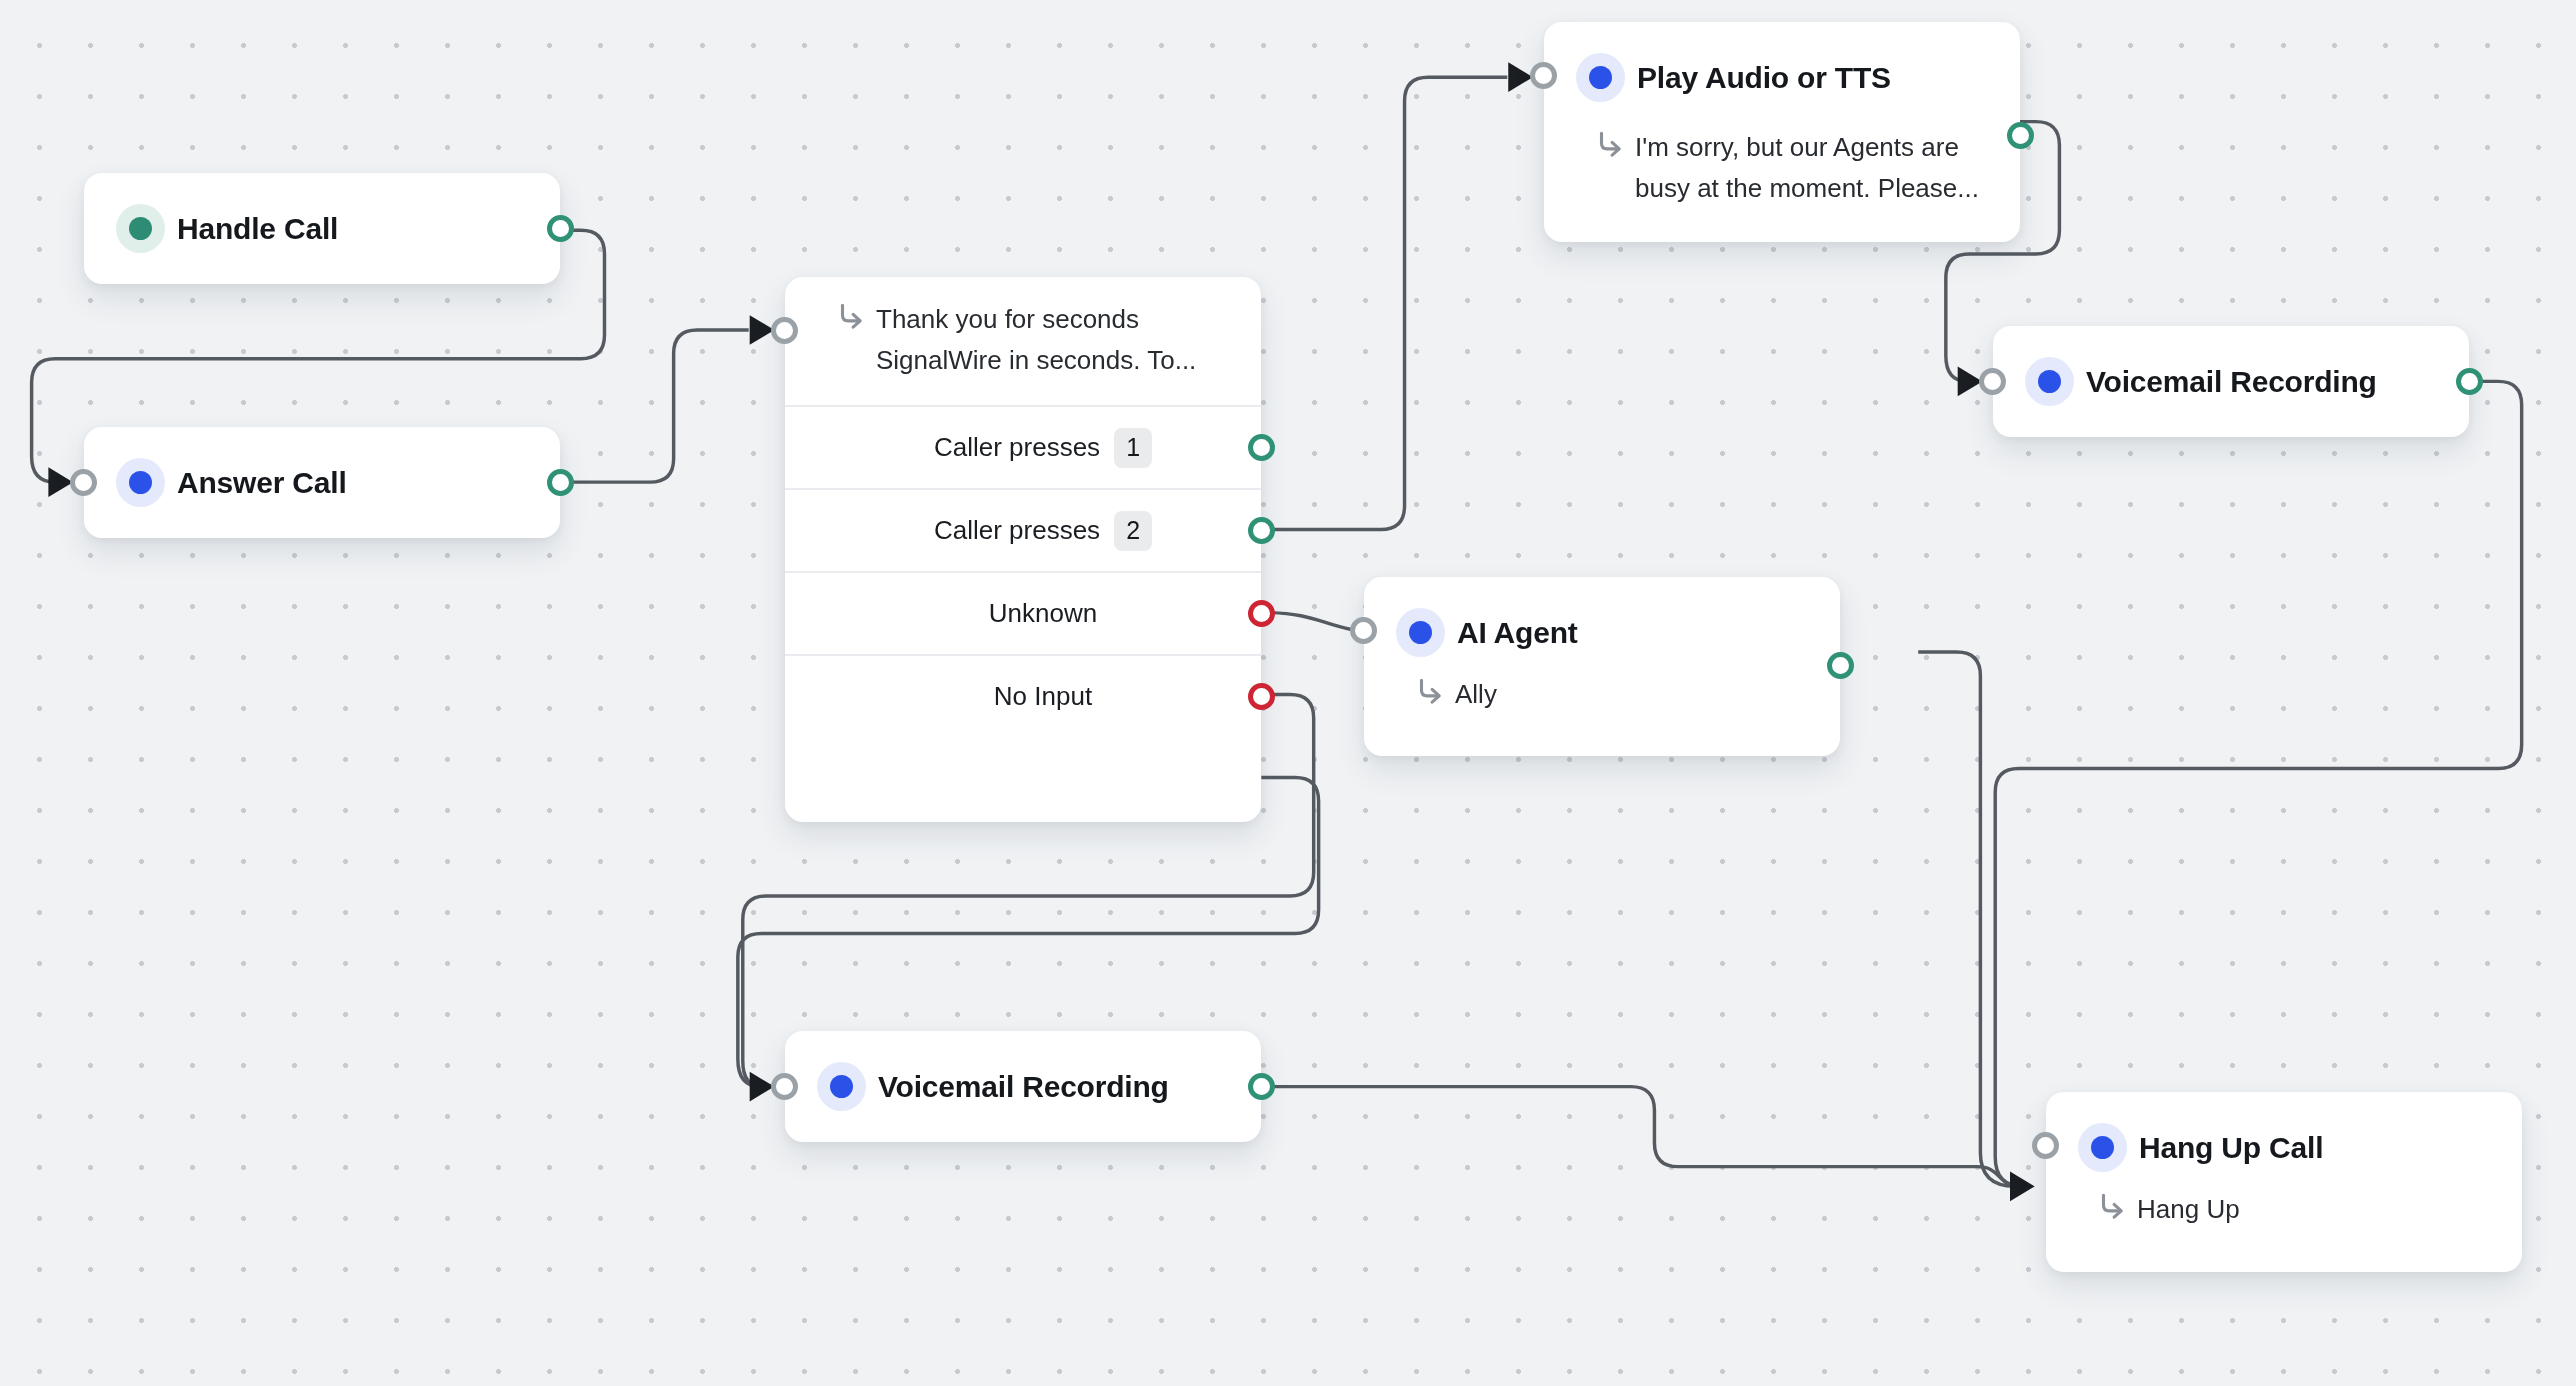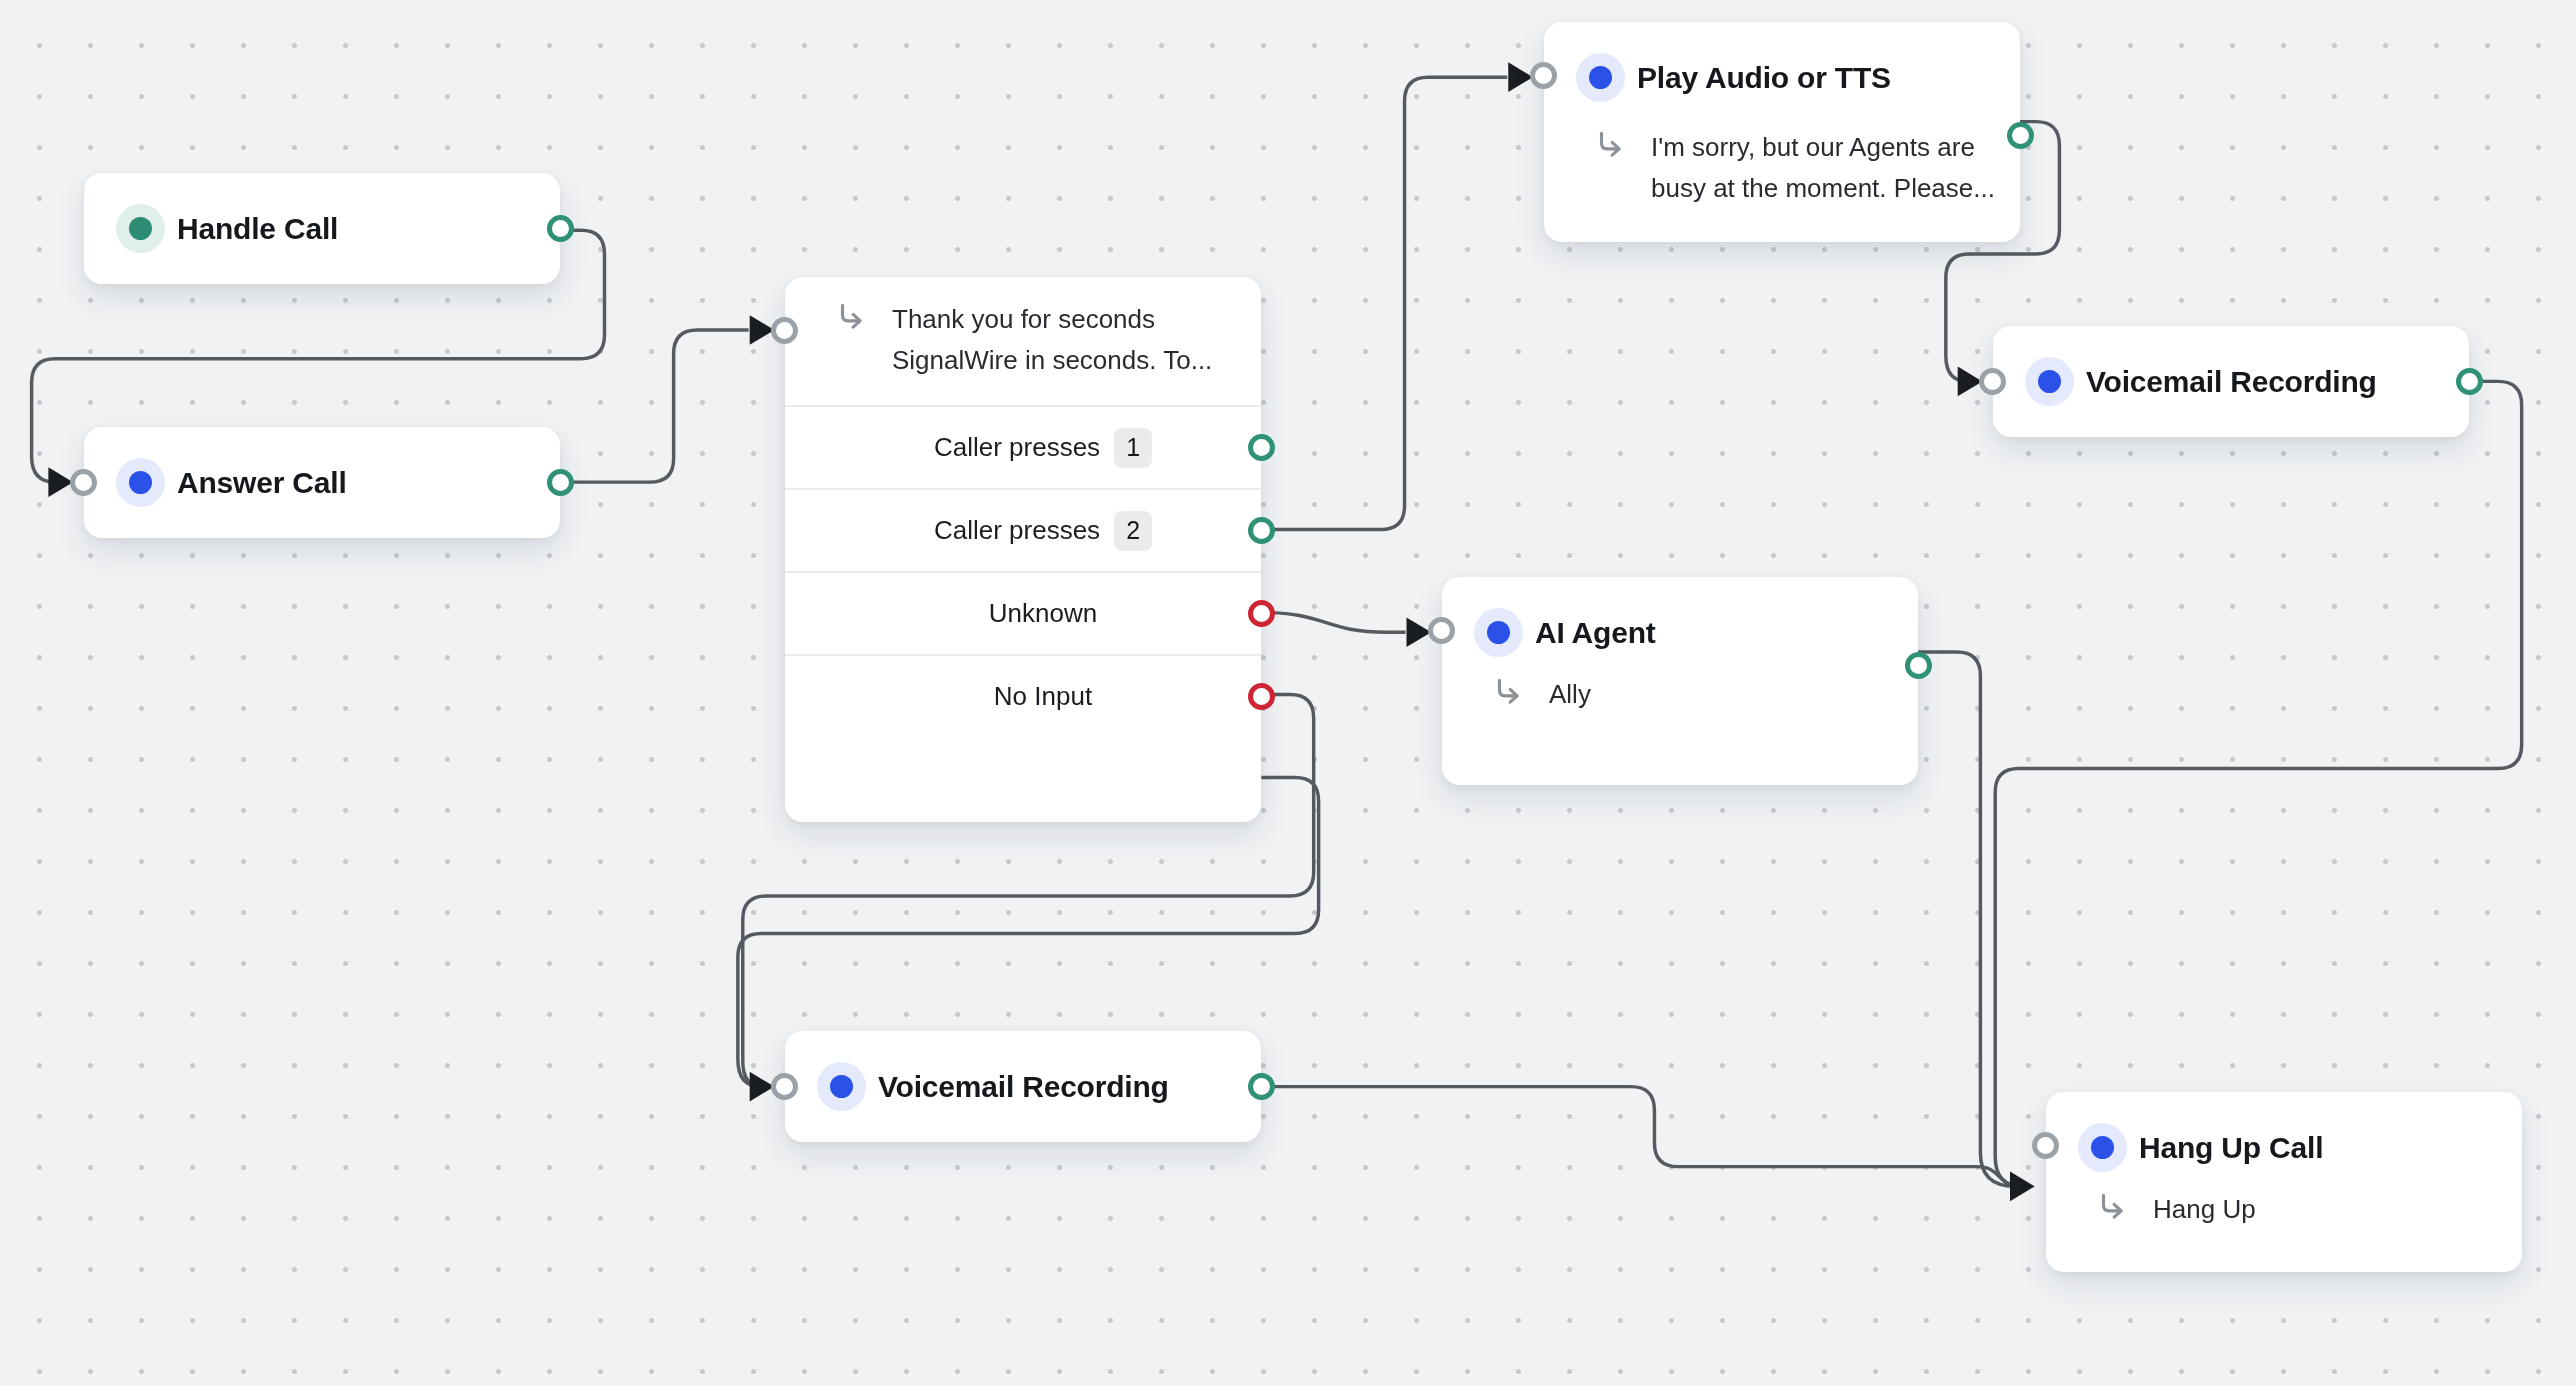--- a/index.html
+++ b/index.html
@@ -27,21 +27,21 @@
 
   .dot-icon{ width:49px; height:49px; border-radius:50%; flex:0 0 auto;
              display:flex; align-items:center; justify-content:center; }
   .dot-icon .core{ width:23px; height:23px; border-radius:50%; }
   .dot-icon.blue{ background:#e4eafc; } .dot-icon.blue .core{ background:#2b52e8; }
   .dot-icon.teal{ background:#e1efea; } .dot-icon.teal .core{ background:#2e8b74; }
 
   .title{ font-size:30px; font-weight:700; color:#15181c; letter-spacing:-0.2px; white-space:nowrap; }
 
   .title-row{ display:flex; align-items:center; gap:12px; padding-left:32px; margin-top:28px; height:55px; }
-  .desc-row{ display:flex; gap:24px; padding-left:49px; margin-top:22px; }
+  .desc-row{ display:flex; gap:8px; padding-left:49px; margin-top:22px; }
   .desc-row svg{ flex:0 0 auto; margin-top:2px; }
   .desc-text{ font-size:26px; line-height:41px; color:#282c31; max-width:363px; }
 
   .port{ position:absolute; width:27px; height:27px; border-radius:50%;
          background:#fff; border:5px solid #2f9277; z-index:6; }
   .port.in{ border-color:#9aa1a7; }
   .port.error{ border-color:#cd2533; }
   .port.left{ left:-14px; } .port.right{ right:-14px; }
   .v-center{ top:50%; margin-top:-13.3px; } .v-title{ top:40px; }
 
@@ -51,21 +51,21 @@
   .branch-label{ font-size:26px; color:#1a1d21; }
   .branch-badge{ display:inline-block; margin-left:14px; background:#e9ebed; color:#15181c;
                  font-size:25px; line-height:1; padding:7px 12px 8px; border-radius:8px; }
 
   
   #n-handle   { left:84px;   top:173px;  width:476px; height:111px; }
   #n-answer   { left:84px;   top:427px;  width:476px; height:111px; }
   #n-gather   { left:785px;  top:277px;  width:476px; height:545px; }
   #n-play     { left:1544px; top:22px;   width:476px; height:220px; }
   #n-vm-right { left:1993px; top:326px;  width:476px; height:111px; }
-  #n-ai       { left:1442px; top:577px;  width:476px; height:208px; }
+  #n-ai       { left:1364px; top:577px;  width:476px; height:179px; }
   #n-vm-bottom{ left:785px;  top:1031px; width:476px; height:111px; }
   #n-hangup   { left:2046px; top:1092px; width:476px; height:180px; }
   #p-play-out { top:100px; }
   #p-ai-out   { top:75px;  }
 </style>
 </head>
 <body>
 
 <div class="canvas">
 

